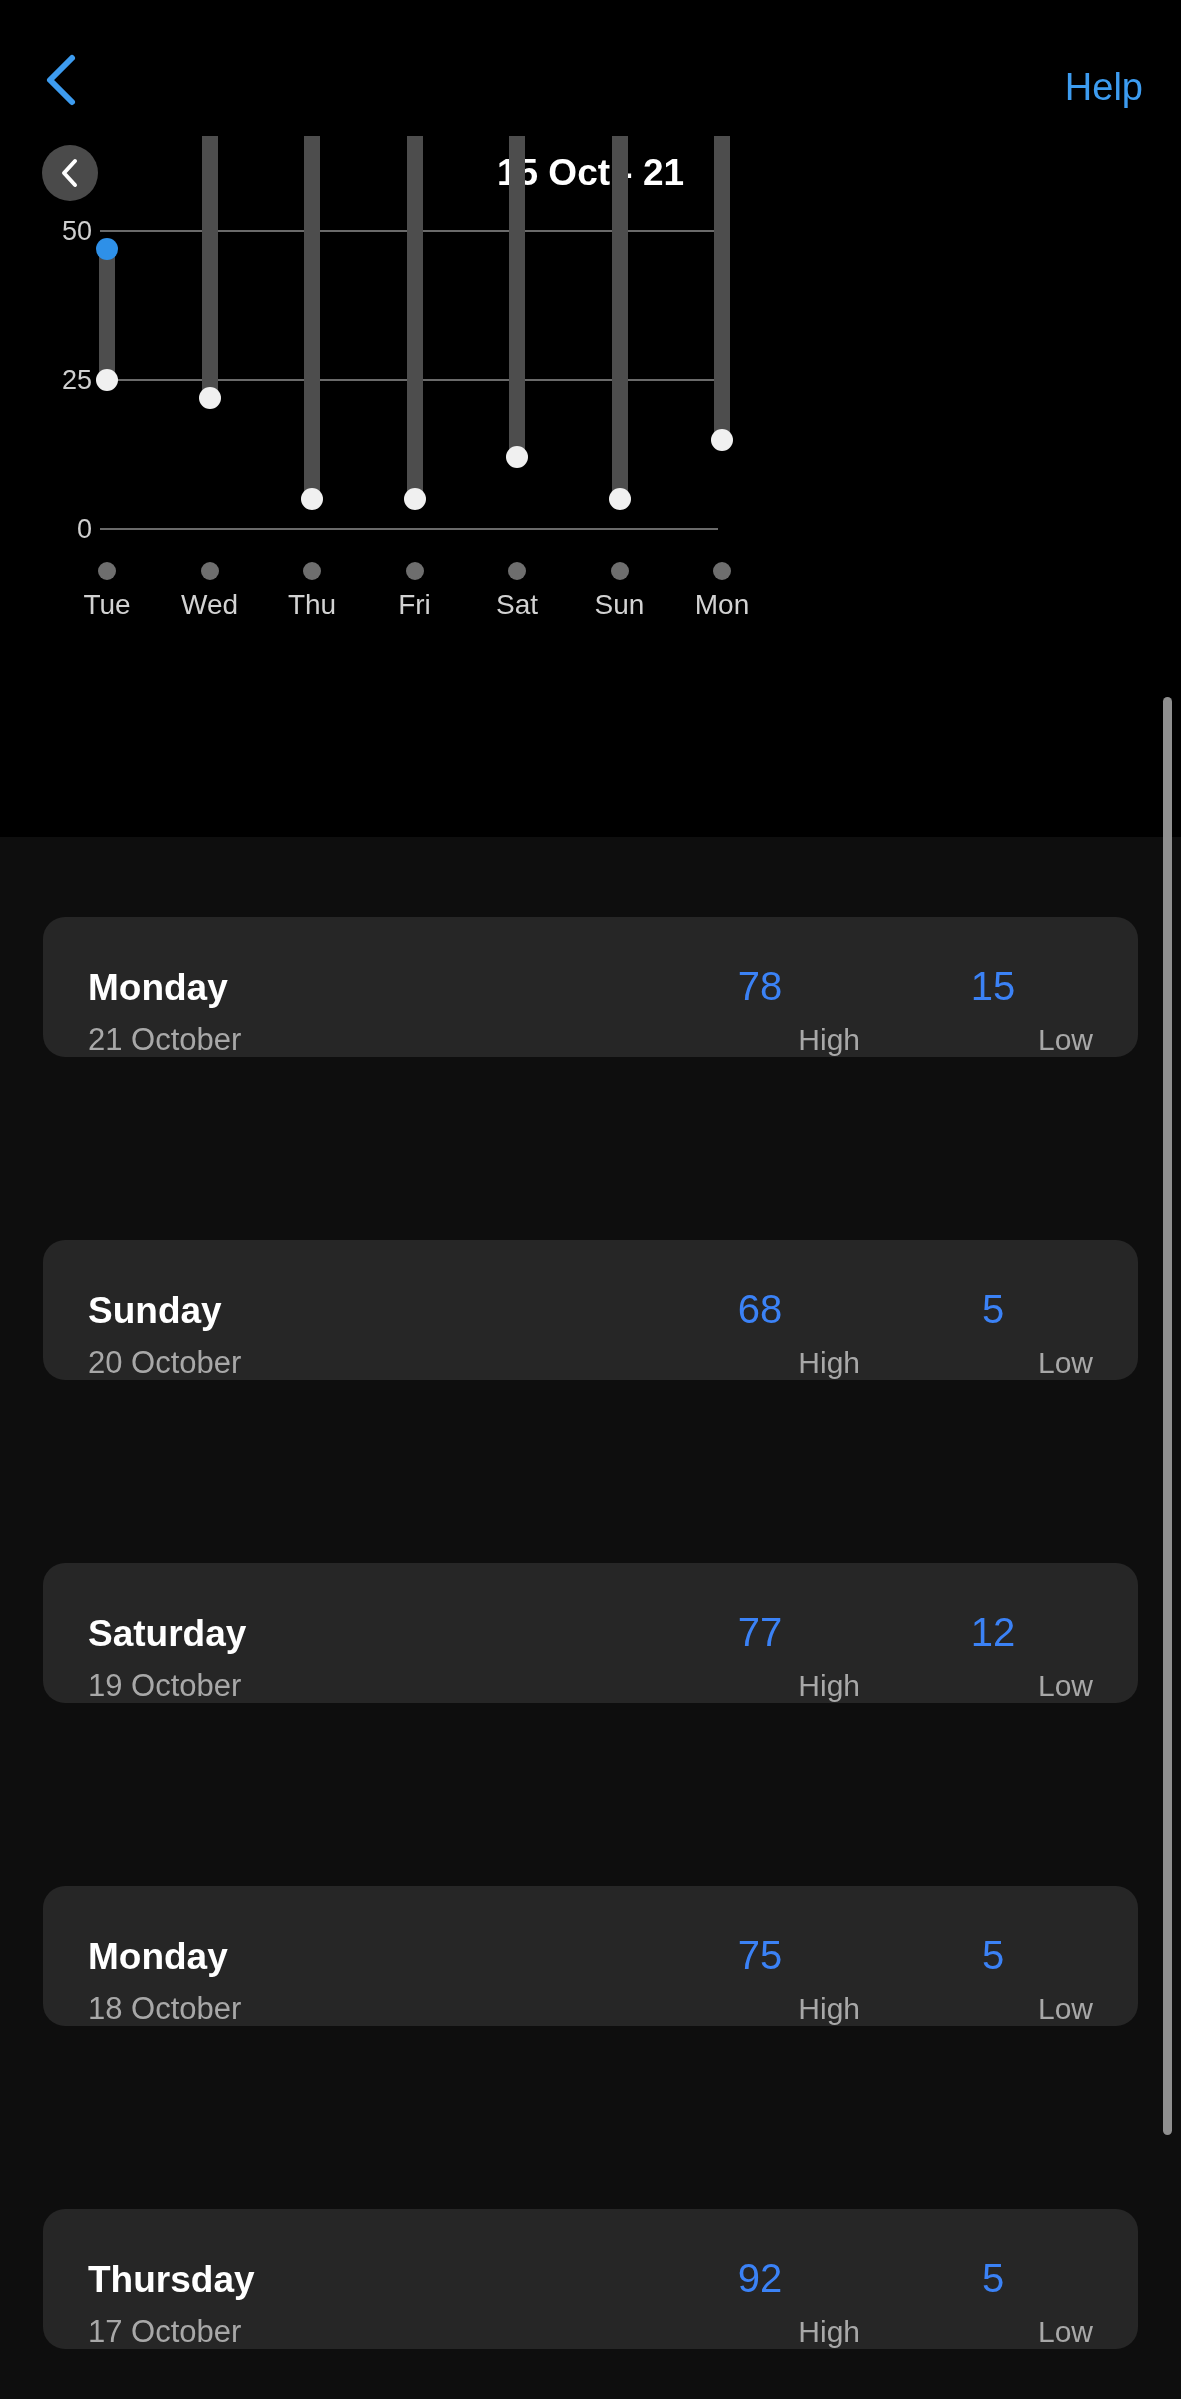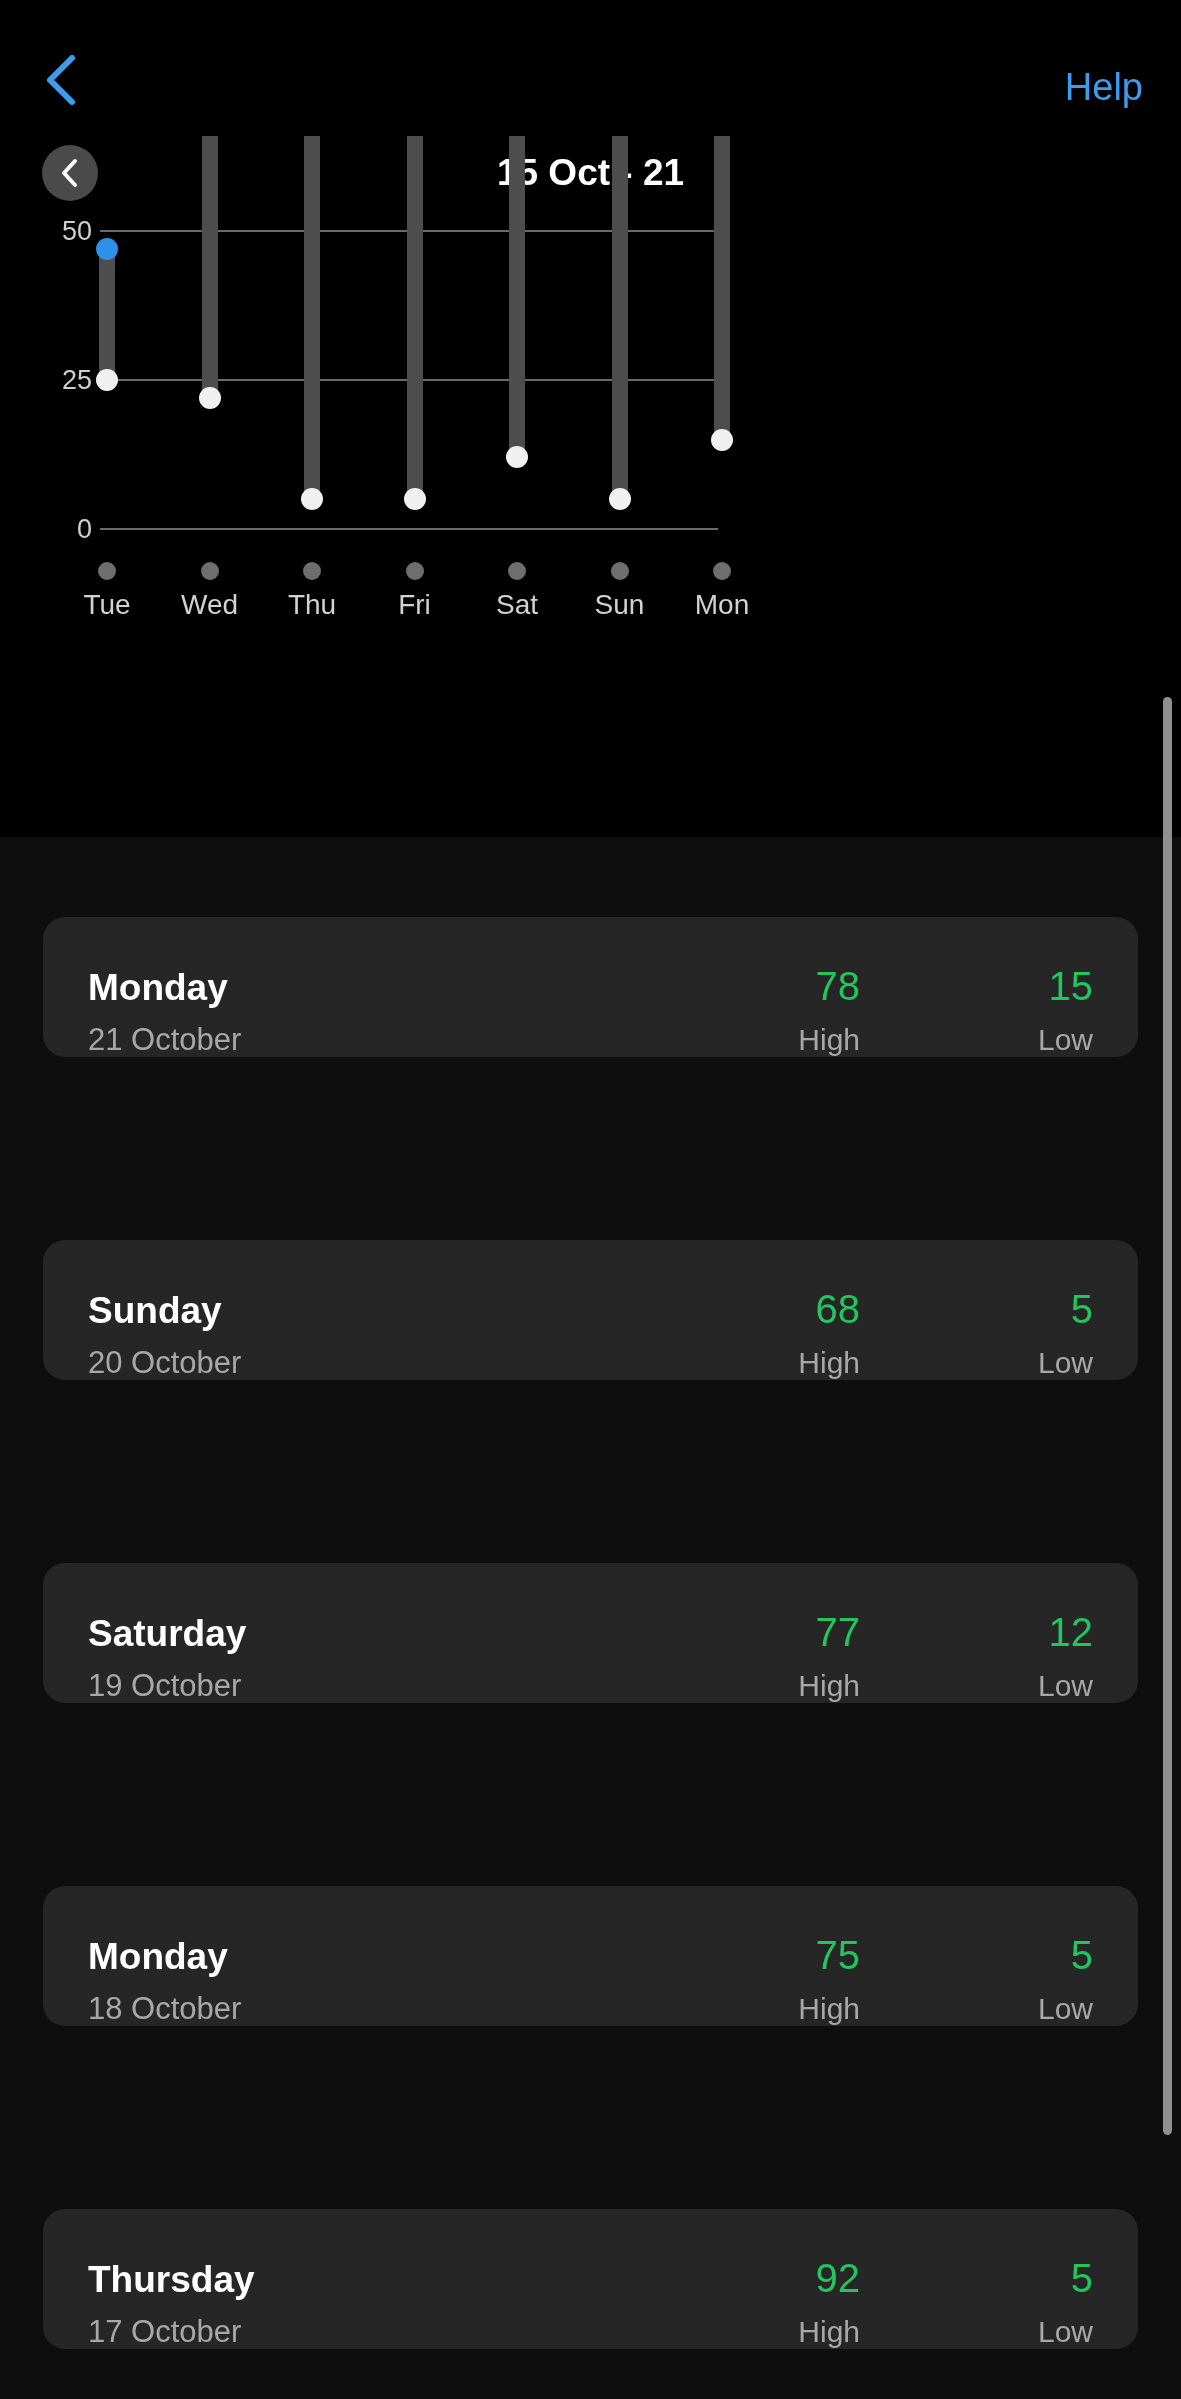--- a/index.html
+++ b/index.html
@@ -216,24 +216,25 @@
   }
   .metric {
     position: absolute;
     top: 45px;
     width: 200px;
     text-align: right;
   }
   .metric.high { right: 278px; }
   .metric.low  { right: 45px; }
   .metric-value {
-    color: #22c55e;
+    color: #3b82f6;
     font-size: 40px;
     line-height: 48px;
     display: block;
+    text-align: center;
   }
   .metric-label {
     color: #a8a8a8;
     font-size: 30px;
     line-height: 38px;
     display: block;
     margin-top: 11px;
   }
 
   

